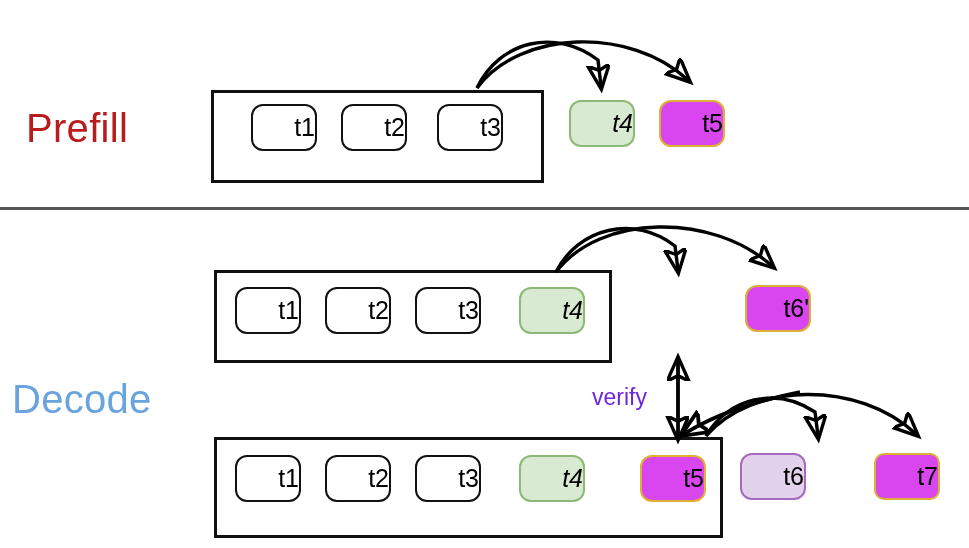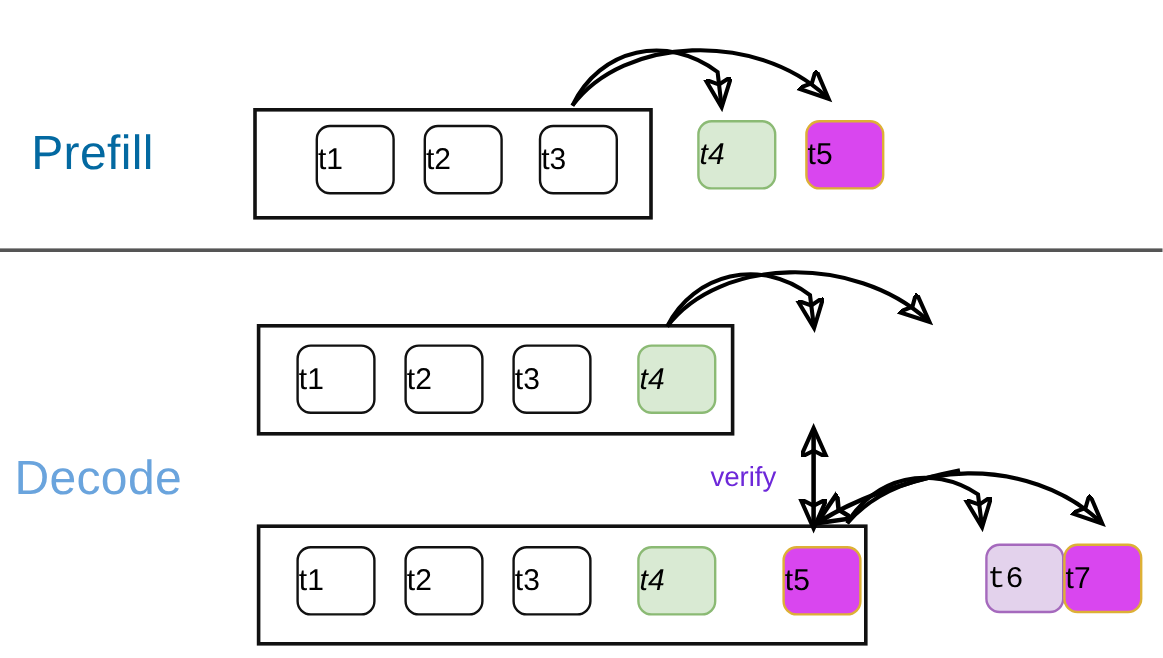--- a/index.html
+++ b/index.html
@@ -20,21 +20,21 @@
   .section-label {
     position: absolute;
     font-size: 40px;
     line-height: 1;
     letter-spacing: 0.3px;
     white-space: nowrap;
   }
   #prefill-label {
     left: 26px;
     top: 108px;
-    color: #0369a1;
+    color: #b91c1c;
   }
   #decode-label {
     left: 12px;
     top: 379px;
     color: #6aa4dd;
   }
   .divider {
     position: absolute;
     left: 0;
     width: 969px;
@@ -50,30 +50,29 @@
     background: transparent;
   }
   #prefill-container { left: 211px; top: 90px; width: 333px; height: 93px; }
   #decode-draft-container { left: 214px; top: 270px; width: 398px; height: 93px; }
   #decode-verify-container { left: 214px; top: 437px; width: 509px; height: 101px; }
 
   .token {
     position: absolute;
     box-sizing: border-box;
     width: 66px;
-    height: 58px;
+    height: 47px;
     border-radius: 12px;
     border: 2.5px solid #111111;
     background: #ffffff;
     display: flex;
     align-items: center;
-    justify-content: flex-start;
+    justify-content: flex-end;
     font-size: 25px;
     color: #000000;
-    margin-left: 12px;
   }
   .token.green  { background: #d9ead3; border-color: #8bba74; font-style: italic; }
   .token.yellow { background: #fdeec6; border-color: #dfb councils; }
   .token.yellow { background: #d946ef; border-color: #ddb036; }
   .token.purple { background: #e3d2ec; border-color: #a569bd; }
 
   .verify-label {
     position: absolute;
     font-size: 23px;
     color: #6d28d9;
@@ -126,44 +125,47 @@
   </div>
   <div class="token" style="left:325px; top:287px;">
     <span>t2</span>
   </div>
   <div class="token" style="left:415px; top:287px;">
     <span>t3</span>
   </div>
   <div class="token green" style="left:519px; top:287px;">
     <span>t4</span>
   </div>
+  <div class="token yellow" style="left:745px; top:285px;">
+    <span>t6'</span>
+  </div>
 
   <div class="verify-label" style="left:592px; top:384px;">verify</div>
 
   <div class="seq-container" id="decode-verify-container"></div>
 
   <div class="token" style="left:235px; top:455px;">
     <span>t1</span>
   </div>
   <div class="token" style="left:325px; top:455px;">
     <span>t2</span>
   </div>
   <div class="token" style="left:415px; top:455px;">
     <span>t3</span>
   </div>
   <div class="token green" style="left:519px; top:455px;">
     <span>t4</span>
   </div>
   <div class="token yellow" style="left:640px; top:455px;">
     <span>t5</span>
   </div>
-  <div class="token purple" style="left:809px; top:453px;font-family:Liberation Mono, monospace;">
+  <div class="token purple" style="left:740px; top:453px;">
     <span>t6</span>
   </div>
-  <div class="token yellow" style="left:874px; top:453px;">
+  <div class="token yellow" style="left:874px; top:453px;border-radius:10px;">
     <span>t7</span>
   </div>
 
   <svg class="arrows" viewBox="0 0 969 548">
     <defs>
       <marker id="ah" markerWidth="9" markerHeight="9" refX="6.2" refY="3.2" orient="auto" markerUnits="strokeWidth">
         <path d="M0,0 L7.2,3.2 L0,6.4 L1.6,3.2 Z" fill="#000000"></path>
       </marker>
       <marker id="ah-up" markerWidth="9" markerHeight="9" refX="6.2" refY="3.2" orient="auto" markerUnits="strokeWidth">
         <path d="M0,0 L7.2,3.2 L0,6.4 L1.6,3.2 Z" fill="#000000"></path>

